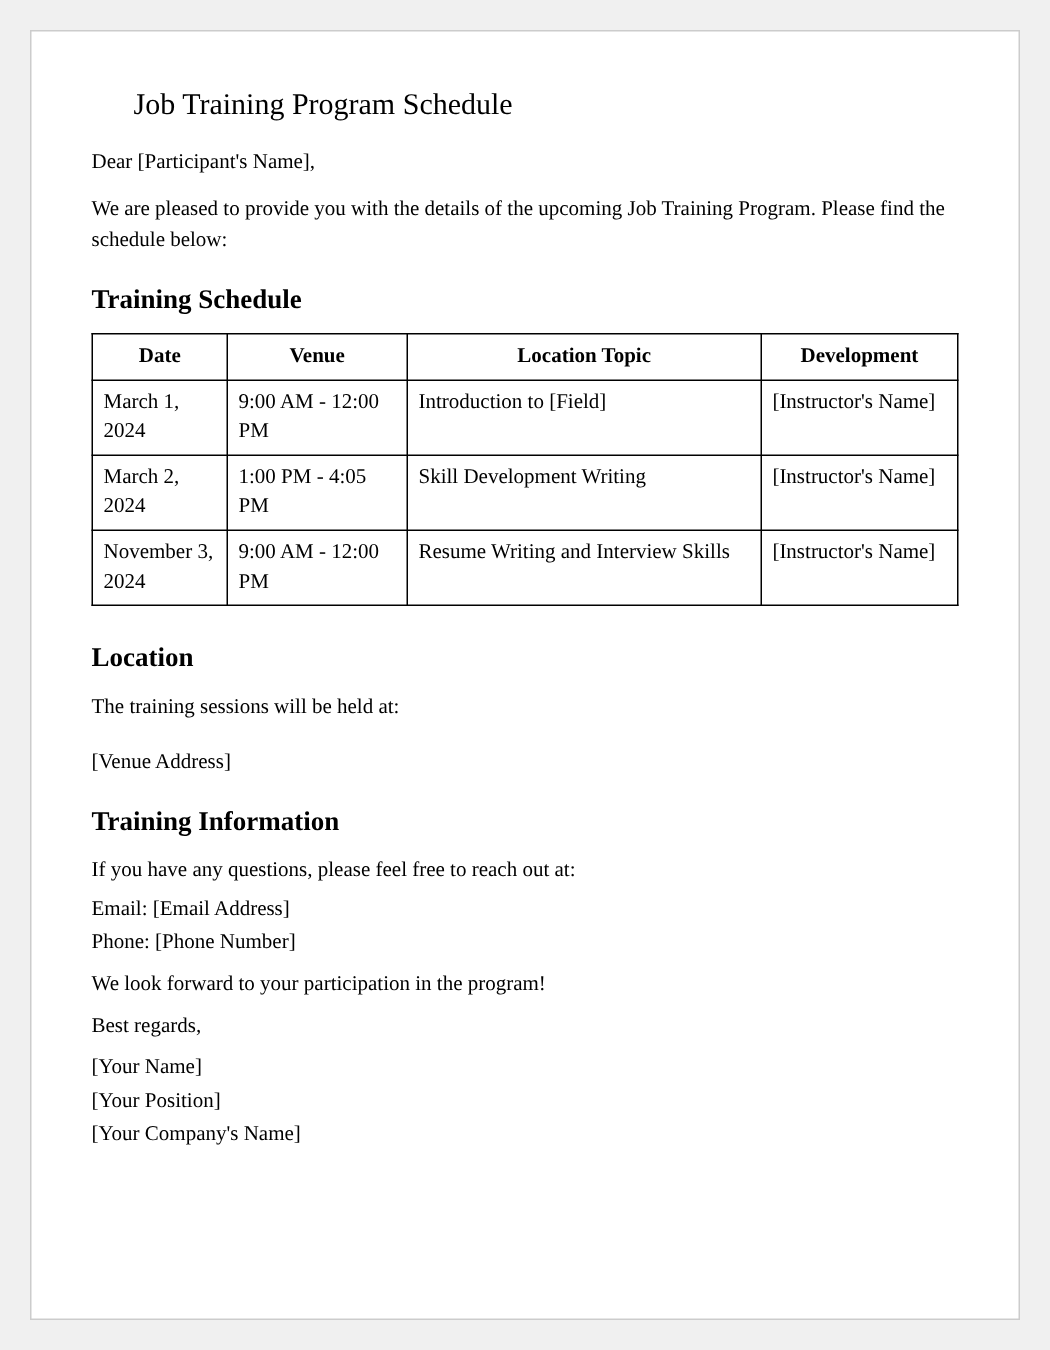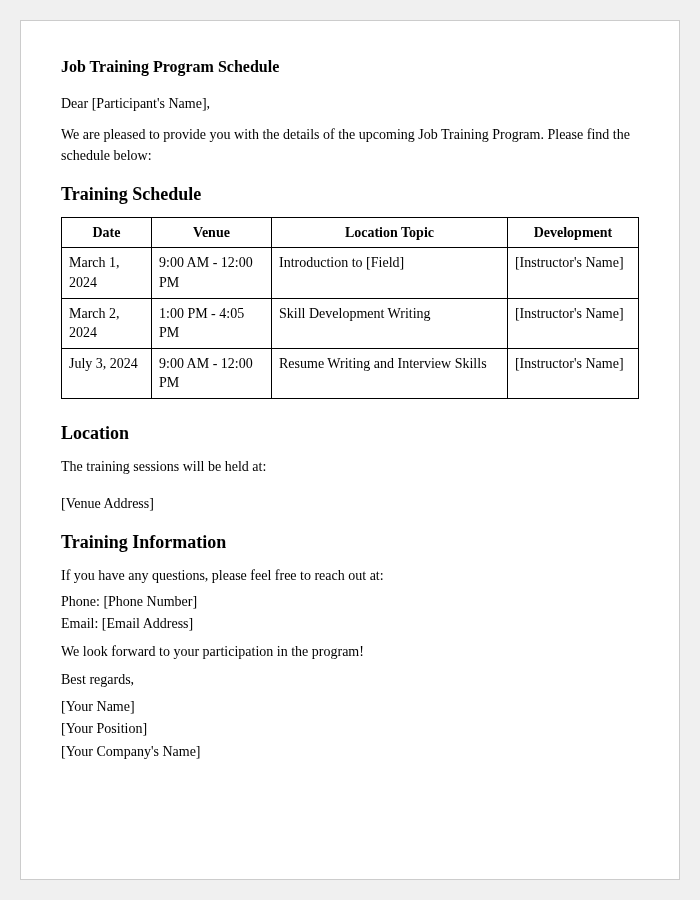--- a/index.html
+++ b/index.html
@@ -23,24 +23,25 @@
     .page {
       width: 660px;
       min-height: 860px;
       background: #fff;
       border: 1px solid #ccc;
       margin: 20px;
       padding: 36px 40px 40px 40px;
     }
 
     .main-title {
-      font-size: 16px;
-      font-weight: bold;
+      font-size: 20px;
+      font-weight: normal;
       margin-bottom: 18px;
       line-height: 1.3;
+      margin-left: 28px;
     }
 
     .greeting {
       margin-bottom: 12px;
     }
 
     .intro-text {
       margin-bottom: 18px;
       line-height: 1.5;
     }
@@ -142,41 +143,41 @@
           <td>Introduction to [Field]</td>
           <td>[Instructor's Name]</td>
         </tr>
         <tr>
           <td>March 2, 2024</td>
           <td>1:00 PM - 4:05 PM</td>
           <td>Skill Development Writing</td>
           <td>[Instructor's Name]</td>
         </tr>
         <tr>
-          <td>July 3, 2024</td>
+          <td>November 3, 2024</td>
           <td>9:00 AM - 12:00 PM</td>
           <td>Resume Writing and Interview Skills</td>
           <td>[Instructor's Name]</td>
         </tr>
       </tbody>
   </table>
 
   <h2 class="section-title">Location</h2>
 
   <p class="location-intro">The training sessions will be held at:</p>
 
   <p class="venue-address">[Venue Address]</p>
 
   <h2 class="section-title">Training Information</h2>
 
   <p class="contact-intro">If you have any questions, please feel free to reach out at:</p>
 
+  <p class="contact-line">Email: [Email Address]</p>
+
   <p class="contact-line">Phone: [Phone Number]</p>
-
-  <p class="contact-line">Email: [Email Address]</p>
 
   <p class="closing-text">We look forward to your participation in the program!</p>
 
   <p class="sign-off">Best regards,</p>
 
   <div class="signature-block">
     <div>[Your Name]</div>
     <div>[Your Position]</div>
     <div>[Your Company's Name]</div>
   </div>

